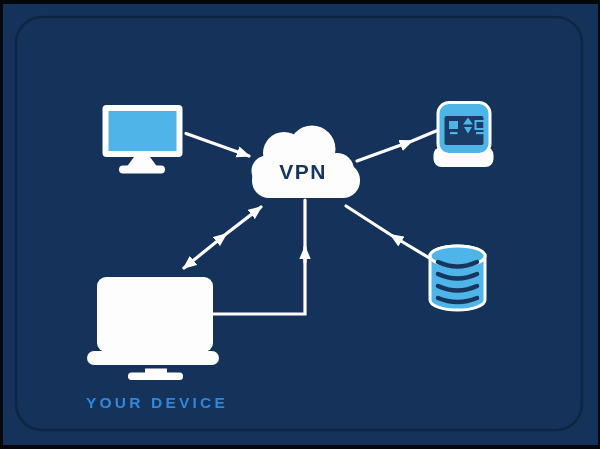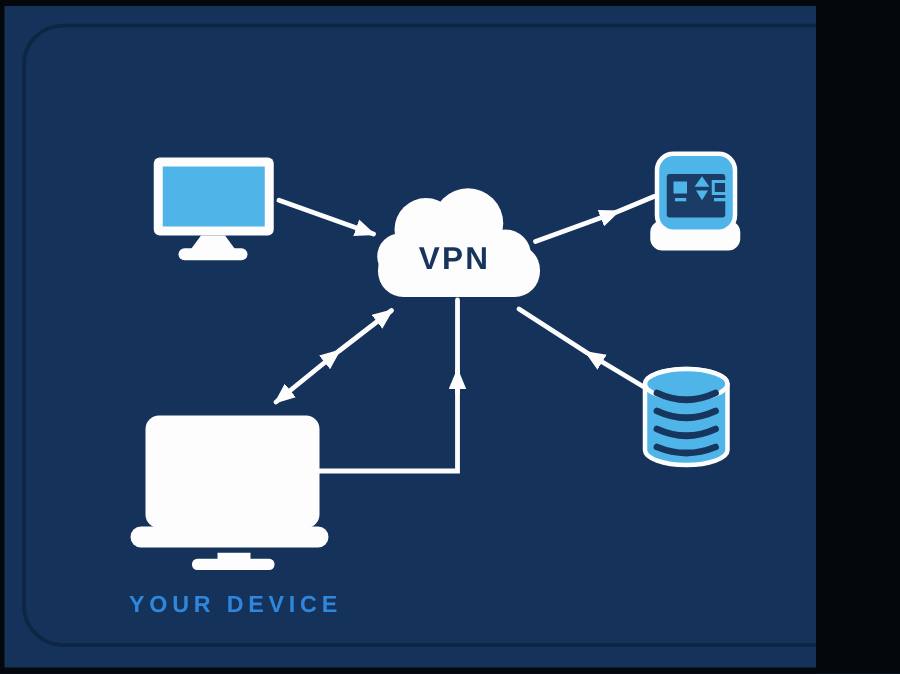--- a/index.html
+++ b/index.html
@@ -1,18 +1,18 @@
 <!DOCTYPE html>
 <html style="--edge: #04070c; --panel: #15325b; --panel-border: #0d2643; --white: #fdfdfd; --device-blue: #4fb5e8; --screen-navy: #1a3c66; --navy-text: #16345c; --db-stripe: #16365f; --caption-blue: #2e87dc; --arrow: #fdfdfd;"><head>
 <meta charset="utf-8">
 <style>
   html, body { margin: 0; padding: 0; background: #04070c; }
   #stage {
     position: relative;
-    width: 544px; height: 449px;
+    width: 600px; height: 449px;
     overflow: hidden;
     background: var(--edge, #04070c);
     font-family: "Liberation Sans", sans-serif;
   }
   svg { display: block; }
   .fill-white  { fill: var(--white, #ffffff); }
   .fill-blue   { fill: var(--device-blue, #4fb5e8); }
   .fill-screen { fill: var(--screen-navy, #1a3c66); }
   .fill-panel  { fill: var(--panel, #15325b); }
   .fill-edge   { fill: var(--edge, #04070c); }

